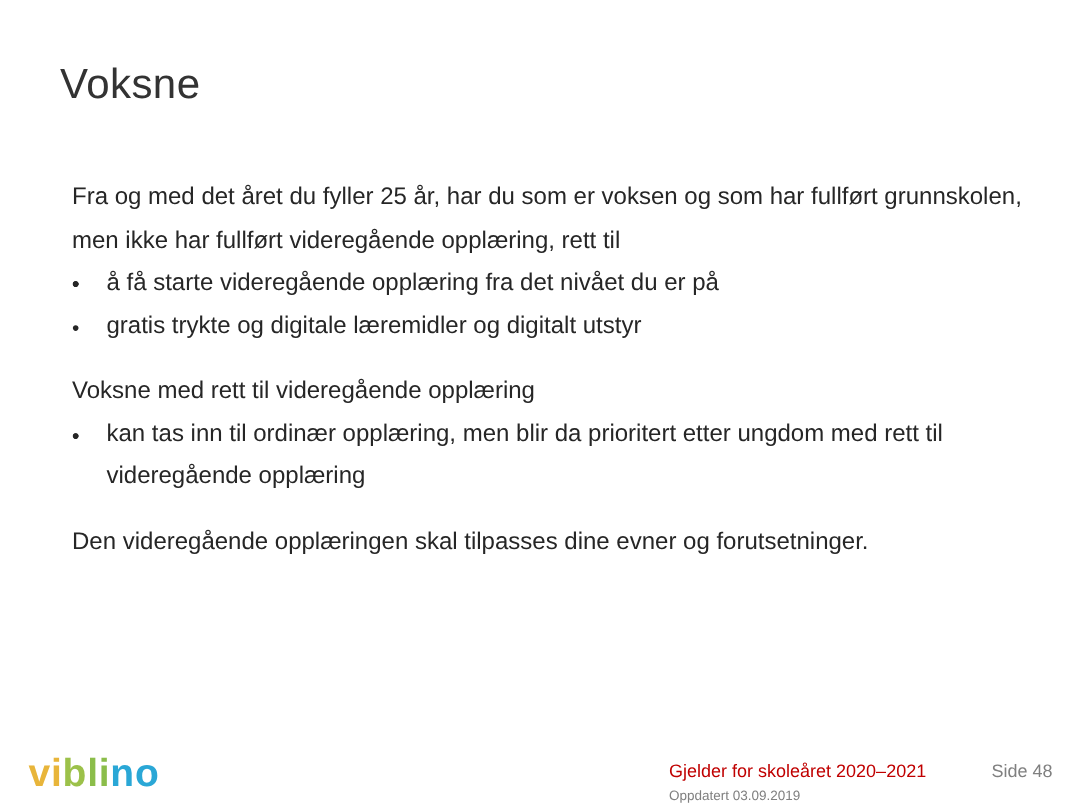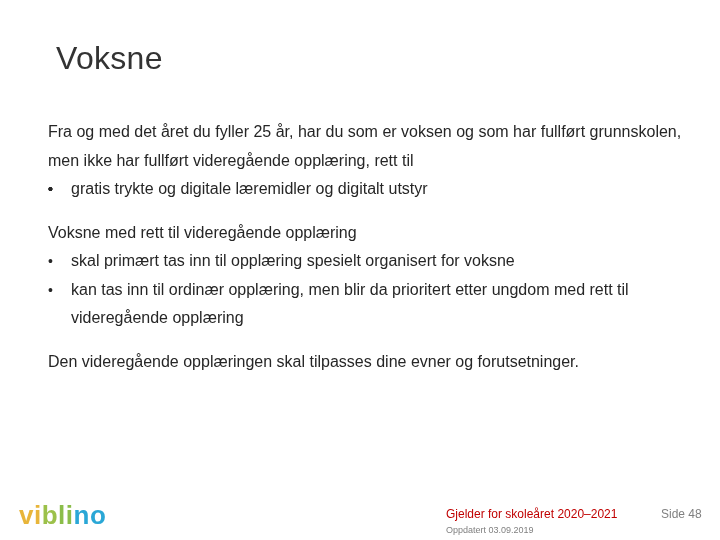--- a/index.html
+++ b/index.html
@@ -1,18 +1,18 @@
 <!DOCTYPE html>
 <html><head>
 <meta charset="utf-8">
 <style>
   html, body { margin:0; padding:0; background:#ffffff; }
   body { width:720px; height:540px; position:relative; overflow:hidden;
          font-family:"Liberation Sans", sans-serif; color:#262626; }
-  .title { position:absolute; left:56px; top:40px; font-size:32px; color:#333333; letter-spacing:0.3px; }
+  .title { position:absolute; left:40px; top:40px; font-size:28px; color:#333333; letter-spacing:0.3px; }
   .content { position:absolute; left:48px; top:118px; width:660px; font-size:16px; line-height:28.5px; }
   .para { margin:0; }
   .bullets { list-style:none; margin:0; padding:0; }
   .bullet { position:relative; padding-left:23px; }
   .bullet .dot { position:absolute; left:0; top:0; font-size:14px; }
   .gap { margin-top:15px; }
   .footer-logo { position:absolute; left:19px; top:500px; font-size:26px; font-weight:bold; letter-spacing:0.5px; }
   .footer-logo span { display:inline-block; }
   .footer-valid { position:absolute; left:446px; top:507px; font-size:12px; color:#c00000; }
   .footer-updated { position:absolute; left:446px; top:525px; font-size:9px; color:#808080; }
@@ -21,26 +21,26 @@
 </head>
 <body>
 
 <div class="title">Voksne</div>
 
 <div class="content">
   <p class="para">Fra og med det året du fyller 25 år, har du som er voksen og som har fullført grunnskolen, men ikke har fullført videregående opplæring, rett til</p>
   <ul class="bullets">
     <li class="bullet"><span class="dot">•</span></li>
     <li class="bullet"><span class="dot">•</span></li>
-    <li class="bullet"><span class="dot">•</span></li>
+    <li class="bullet"><span class="dot">•</span><span>å få starte videregående opplæring fra det nivået du er på</span></li>
     <li class="bullet"><span class="dot">•</span><span>gratis trykte og digitale læremidler og digitalt utstyr</span></li>
   </ul>
   <p class="para gap">Voksne med rett til videregående opplæring</p>
   <ul class="bullets">
-    <li class="bullet"><span class="dot">•</span><span>skal primært tas inn til opplæring spesielt organisert for voksne</span></li>
+    <li class="bullet"><span class="dot">•</span></li>
     <li class="bullet"><span class="dot">•</span><span>kan tas inn til ordinær opplæring, men blir da prioritert etter ungdom med rett til videregående opplæring</span></li>
   </ul>
   <p class="para gap">Den videregående opplæringen skal tilpasses dine evner og forutsetninger.</p>
 </div>
 
 <div class="footer-logo">
   <span style="color: rgb(232, 181, 58);">v</span><span style="color: rgb(232, 181, 58);">i</span><span style="color: rgb(156, 193, 74);">b</span><span style="color: rgb(139, 189, 74);">l</span><span style="color: rgb(139, 189, 74);">i</span><span style="color: rgb(42, 167, 214);">n</span><span style="color: rgb(42, 167, 214);">o</span>
 </div>
 
 <div class="footer-valid">Gjelder for skoleåret 2020–2021</div>

